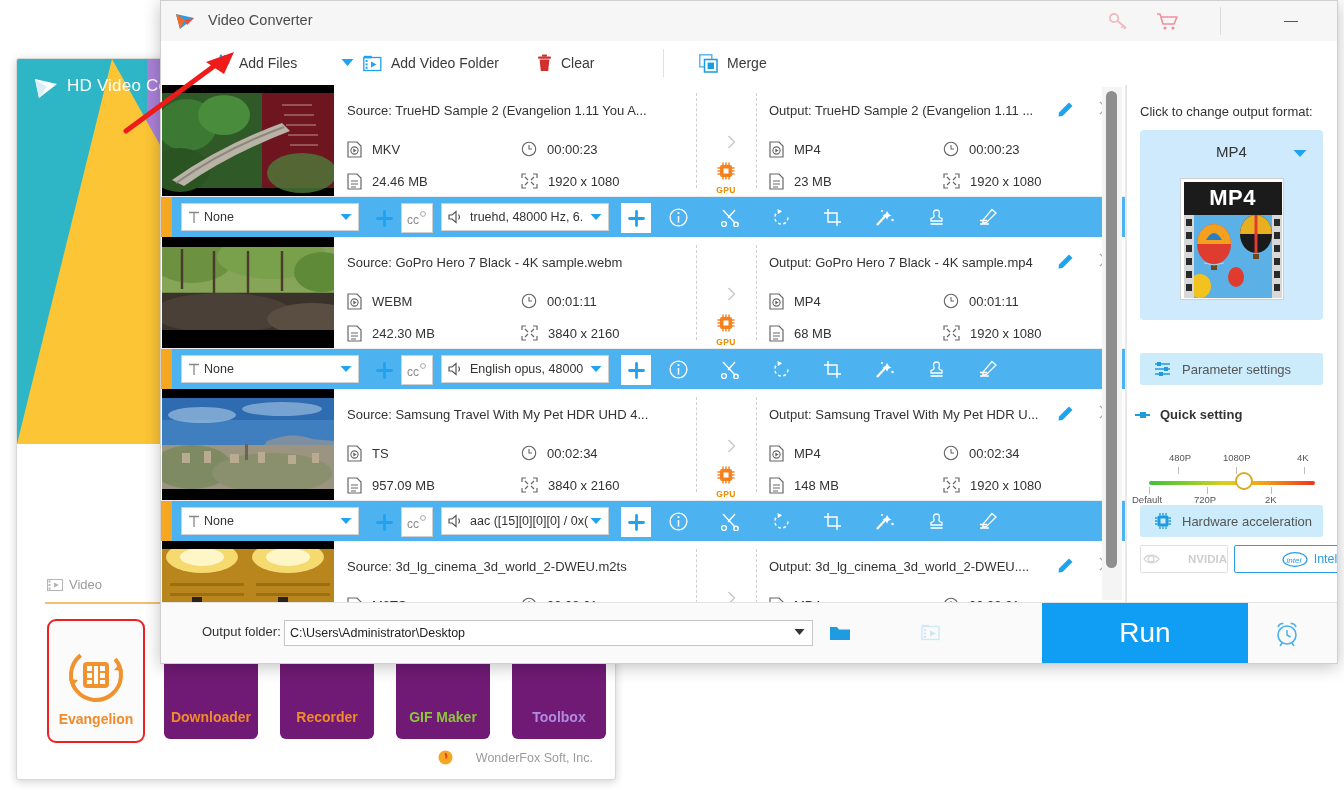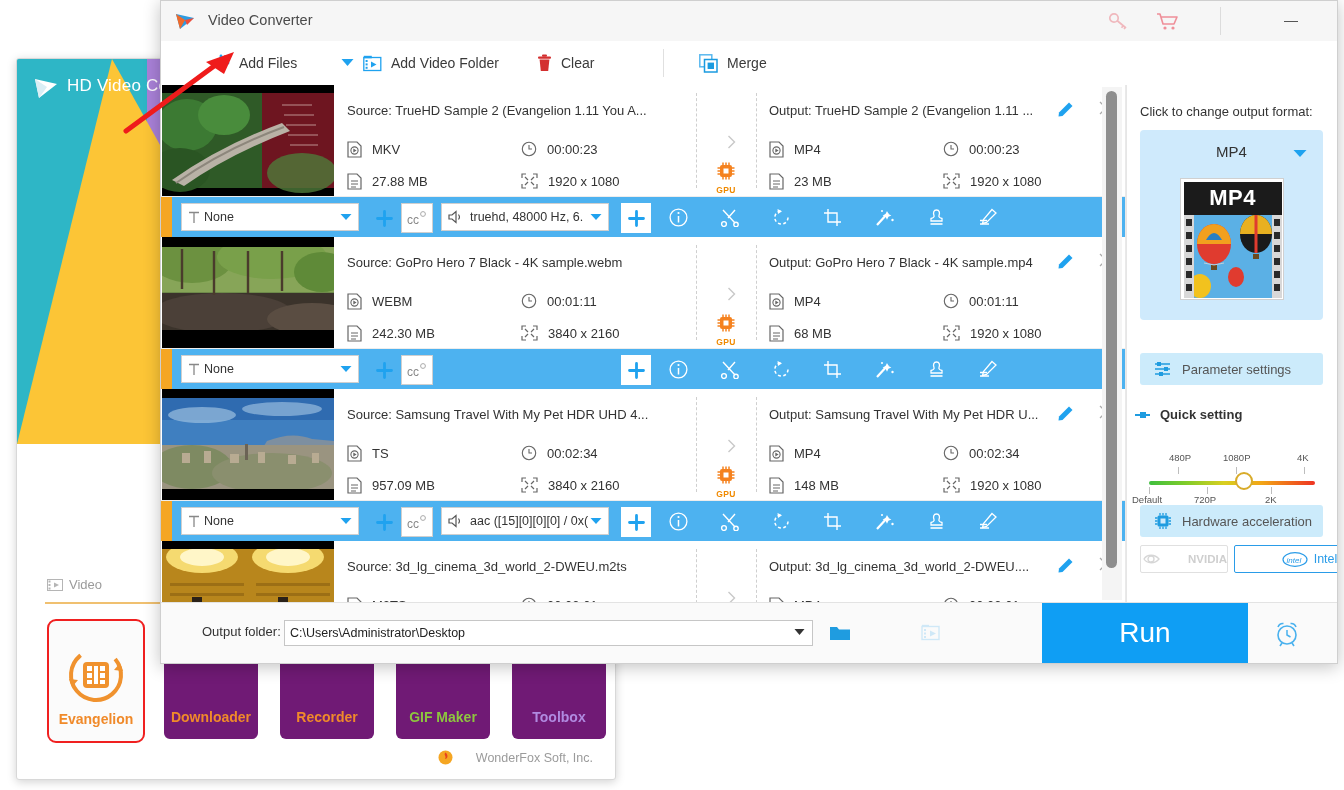--- a/index.html
+++ b/index.html
@@ -384,21 +384,21 @@
               <circle cx="8" cy="8" r="6.7" fill="none" stroke="#666" stroke-width="1.1"></circle>
               <path d="M8 4 V8 H11" stroke="#666" stroke-width="1.1" fill="none"></path>
             </svg>
           <span>00:00:23</span>
         </div>
         <div class="meta m3">
           <svg width="15" height="17" viewBox="0 0 15 17">
               <path d="M1 1 H10 L14 5 V16 H1 Z" fill="none" stroke="#666" stroke-width="1.2"></path>
               <path d="M4 8 H11 M4 11 H11 M4 14 H9" stroke="#666" stroke-width="1"></path>
             </svg>
-          <span>27.88 MB</span>
+          <span>24.46 MB</span>
         </div>
         <div class="meta m4">
           <svg width="17" height="16" viewBox="0 0 17 16">
               <path d="M1 5 V1 H5 M12 1 H16 V5 M16 11 V15 H12 M5 15 H1 V11" stroke="#666" stroke-width="1.2" fill="none"></path>
               <path d="M4 4 L7 7 M13 4 L10 7 M13 12 L10 9 M4 12 L7 9" stroke="#666" stroke-width="1.2"></path>
             </svg>
           <span>1920 x 1080</span>
         </div>
       </div>
       <div class="dashline dash1"></div>
@@ -665,20 +665,30 @@
       </div>
       <div class="plusbtn plus1">
         <svg width="17" height="17" viewBox="0 0 17 17">
             <path d="M8.5 1.5 V15.5 M1.5 8.5 H15.5" stroke="#1fa2ef" stroke-width="2.8" stroke-linecap="round"></path>
           </svg>
       </div>
       <div class="ccbtn">
         <svg width="22" height="17" viewBox="0 0 22 17">
             <text x="1" y="14" font-family="Liberation Sans, sans-serif" font-size="12" fill="#888">cc</text>
             <circle cx="17" cy="4" r="2.4" fill="none" stroke="#aaa" stroke-width="1"></circle>
+          </svg>
+      </div>
+      <div class="selbox aud-sel">
+        <svg width="17" height="14" viewBox="0 0 17 14">
+            <path d="M1 5 H4 L8 1.5 V12.5 L4 9 H1 Z" fill="none" stroke="#555" stroke-width="1.2"></path>
+            <path d="M10.5 4.5 Q12.5 7 10.5 9.5" stroke="#555" stroke-width="1.1" fill="none"></path>
+          </svg>
+        <span class="t">English opus, 48000</span>
+        <svg width="12" height="8" viewBox="0 0 12 8">
+            <path d="M0.5 1 L6 7 L11.5 1 Z" fill="#1fa2ef"></path>
           </svg>
       </div>
       <div class="plusbtn plus2">
         <svg width="17" height="17" viewBox="0 0 17 17">
             <path d="M8.5 1.5 V15.5 M1.5 8.5 H15.5" stroke="#1fa2ef" stroke-width="2.8" stroke-linecap="round"></path>
           </svg>
       </div>
       <div class="bicons">
         <span class="bicon">
             <svg width="19" height="19" viewBox="0 0 19 19">

